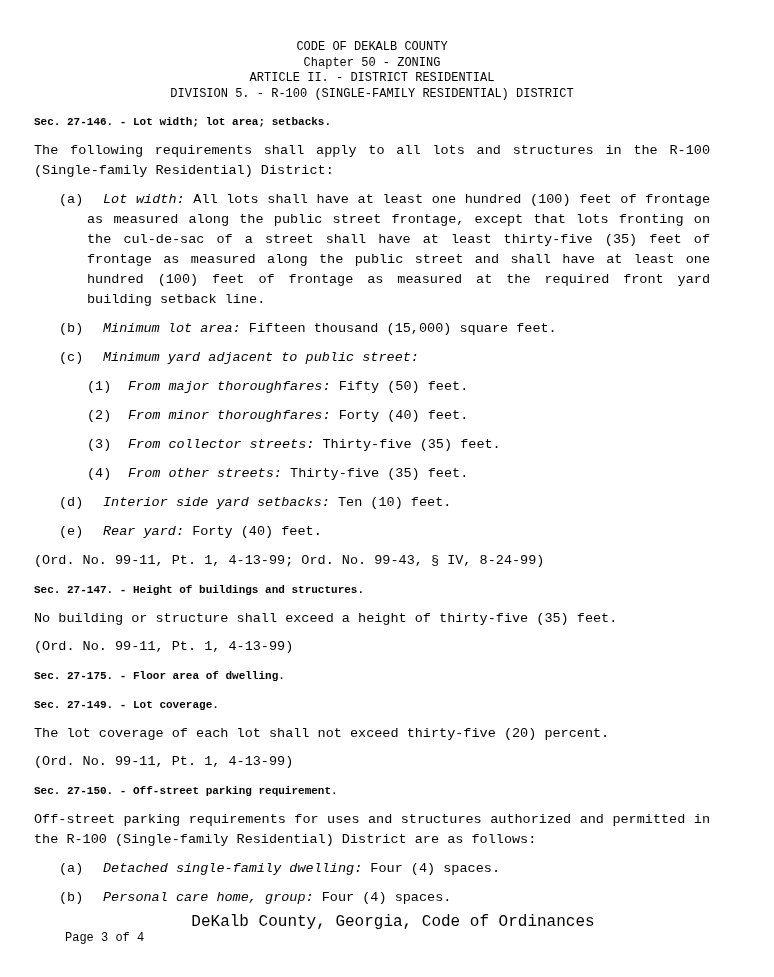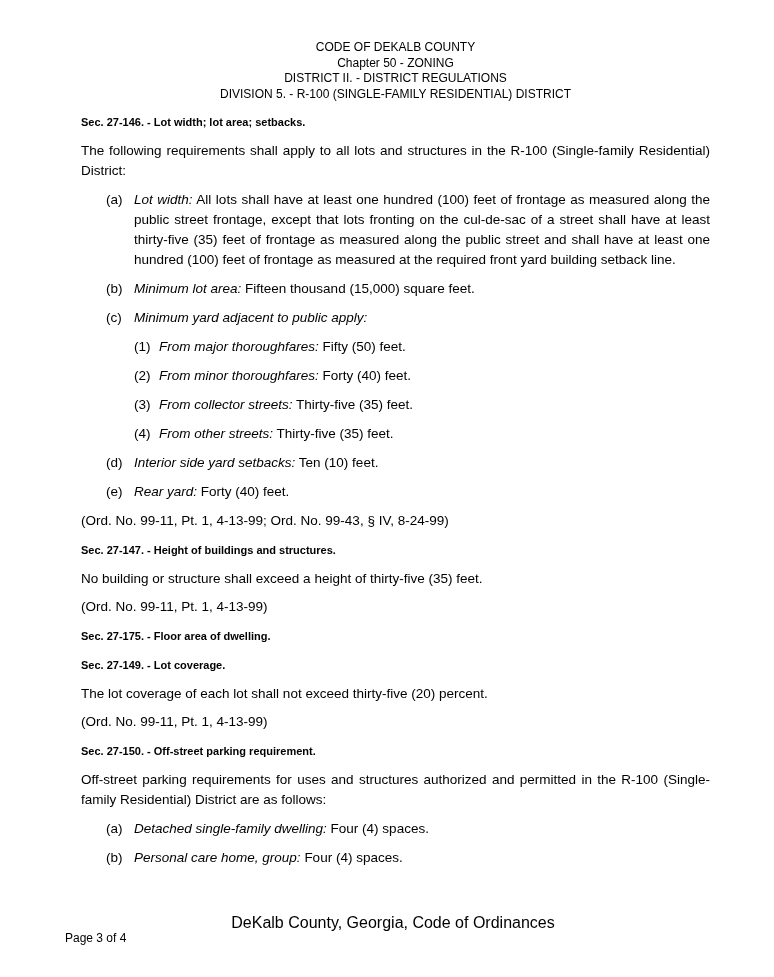--- a/index.html
+++ b/index.html
@@ -6,23 +6,23 @@
     margin: 0;
     padding: 0;
     background: #ffffff;
   }
   .page {
     position: relative;
     width: 774px;
     height: 977px;
     background: #ffffff;
     color: #000000;
-    font-family: Liberation Sans, sans-serif;
+    font-family: Liberation Mono, monospace;
     box-sizing: border-box;
-    padding: 40px 64px 0 81px;
+    padding: 40px 64px 0 34px;
     overflow: hidden;
   }
   .doc-header {
     text-align: center;
     font-size: 12px;
     line-height: 15.5px;
     margin: 0 0 10px 0;
   }
   .sec-h {
     font-size: 11px;
@@ -49,20 +49,21 @@
     left: 25px;
   }
   .item.sub {
     padding-left: 78px;
   }
   .item.sub > .label {
     left: 53px;
   }
   .lead {
     font-style: italic;
+    margin-left: 16px;
   }
   .footer-title {
     position: absolute;
     left: 12px;
     right: 0;
     top: 915px;
     text-align: center;
     font-size: 16px;
     line-height: 15px;
   }
@@ -74,29 +75,29 @@
     line-height: 15px;
   }
 </style>
 </head>
 <body>
 
 <div class="page">
   <div class="doc-header">
       <div>CODE OF DEKALB COUNTY</div>
       <div>Chapter 50 - ZONING</div>
-      <div>DISTRICT II. - DISTRICT REGULATIONS</div>
+      <div>ARTICLE II. - DISTRICT RESIDENTIAL</div>
       <div>DIVISION 5. - R-100 (SINGLE-FAMILY RESIDENTIAL) DISTRICT</div>
     </div>
   <div>
       <h2 class="sec-h">Sec. 27-146. - Lot width; lot area; setbacks.</h2>
       <p class="body-p">The following requirements shall apply to all lots and structures in the R-100 (Single-family Residential) District:</p>
       <div class="item"><span class="label">(a)</span><span class="lead">Lot width:</span> <span>All lots shall have at least one hundred (100) feet of frontage as measured along the public street frontage, except that lots fronting on the cul-de-sac of a street shall have at least thirty-five (35) feet of frontage as measured along the public street and shall have at least one hundred (100) feet of frontage as measured at the required front yard building setback line.</span></div>
       <div class="item"><span class="label">(b)</span><span class="lead">Minimum lot area:</span> <span>Fifteen thousand (15,000) square feet.</span></div>
-      <div class="item"><span class="label">(c)</span><span class="lead">Minimum yard adjacent to public apply:</span> <span></span></div>
+      <div class="item"><span class="label">(c)</span><span class="lead">Minimum yard adjacent to public street:</span> <span></span></div>
       <div class="item sub"><span class="label">(1)</span><span class="lead">From major thoroughfares:</span> <span>Fifty (50) feet.</span></div>
       <div class="item sub"><span class="label">(2)</span><span class="lead">From minor thoroughfares:</span> <span>Forty (40) feet.</span></div>
       <div class="item sub"><span class="label">(3)</span><span class="lead">From collector streets:</span> <span>Thirty-five (35) feet.</span></div>
       <div class="item sub"><span class="label">(4)</span><span class="lead">From other streets:</span> <span>Thirty-five (35) feet.</span></div>
       <div class="item"><span class="label">(d)</span><span class="lead">Interior side yard setbacks:</span> <span>Ten (10) feet.</span></div>
       <div class="item"><span class="label">(e)</span><span class="lead">Rear yard:</span> <span>Forty (40) feet.</span></div>
       <p class="body-p">(Ord. No. 99-11, Pt. 1, 4-13-99; Ord. No. 99-43, § IV, 8-24-99)</p>
       <h2 class="sec-h">Sec. 27-147. - Height of buildings and structures.</h2>
       <p class="body-p">No building or structure shall exceed a height of thirty-five (35) feet.</p>
       <p class="body-p">(Ord. No. 99-11, Pt. 1, 4-13-99)</p>

